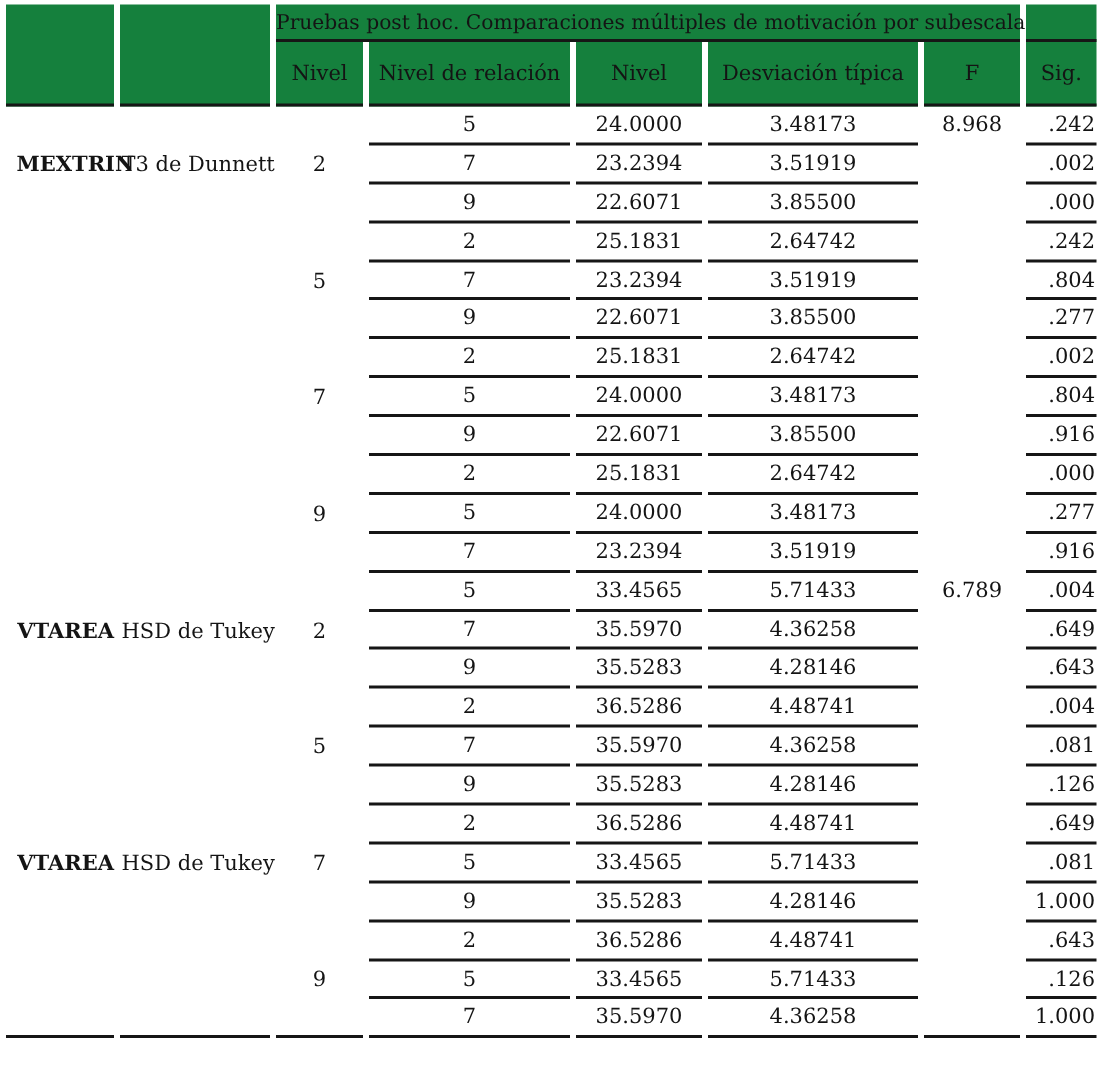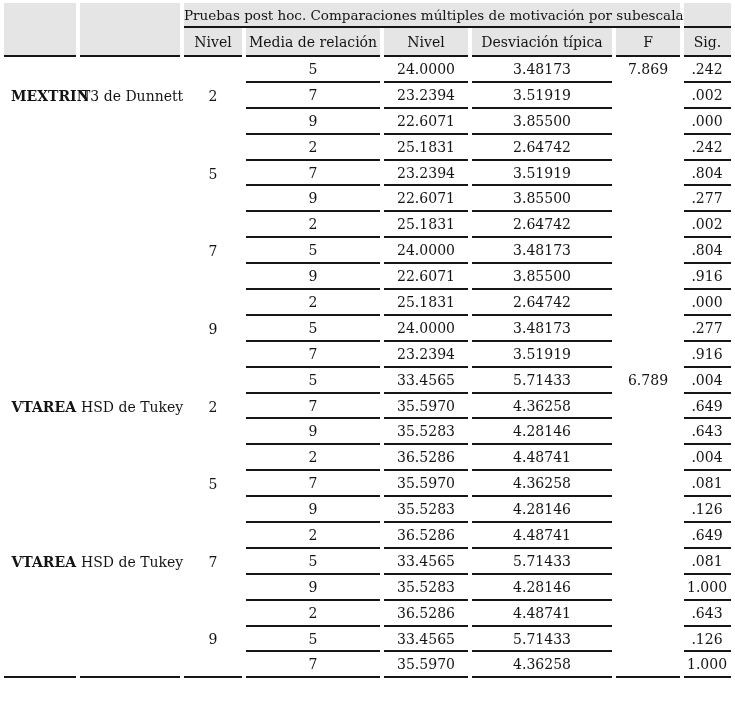--- a/index.html
+++ b/index.html
@@ -20,27 +20,27 @@
   }
   td {
     box-sizing: border-box;
     font-size: 14px;
     padding: 0;
     vertical-align: middle;
     white-space: nowrap;
     overflow: visible;
   }
   tr.h1 td { height: 25px; }
-  tr.h2 td { height: 29px; }
+  tr.h2 td { height: 43px; }
   tr.dr td { height: 25.9px; }
-  .shade { background: #e5e5e5; }
+  .shade { background: #15803d; }
   .u  { border-bottom: 2px solid #161616; }
   .title { text-align: center; font-size: 13.5px; }
   .c { text-align: center; }
-  .sig { text-align: center; padding-right: 1px; margin-left: 36px; }
+  .sig { text-align: right; padding-right: 1px; margin-left: 36px; }
   .scale { text-align: right; padding-left: 7px; font-weight: bold; }
   .test  { text-align: left; padding-left: 1px; }
   .ftop { vertical-align: top; line-height: 25.9px; }
 </style>
 </head>
 <body>
 
 <table class="posthoc">
   <colgroup>
     <col style="width:72px">
@@ -55,35 +55,35 @@
 
   <tbody>
       <tr class="h1">
     <td class="shade u" rowspan="2"></td>
     <td class="shade u" rowspan="2"></td>
     <td class="shade u title" colspan="5">Pruebas post hoc. Comparaciones múltiples de motivación por subescala</td>
     <td class="shade u"></td>
   </tr>
   <tr class="h2">
     <td class="shade u c">Nivel</td>
-    <td class="shade u c">Media de relación</td>
+    <td class="shade u c">Nivel de relación</td>
     <td class="shade u c">Nivel</td>
     <td class="shade u c">Desviación típica</td>
     <td class="shade u c">F</td>
     <td class="shade u c">Sig.</td>
   </tr>
 
   <tr class="dr">
     <td class="scale" rowspan="3">MEXTRIN</td>
     <td class="test" rowspan="3">T3 de Dunnett</td>
     <td class="c" rowspan="3">2</td>
     <td class="c u">5</td>
     <td class="c u">24.0000</td>
     <td class="c u">3.48173</td>
-    <td class="c ftop" rowspan="12">7.869</td>
+    <td class="c ftop" rowspan="12">8.968</td>
     <td class="sig u">.242</td>
   </tr>
   <tr class="dr">
     <td class="c u">7</td>
     <td class="c u">23.2394</td>
     <td class="c u">3.51919</td>
     <td class="sig u">.002</td>
   </tr>
   <tr class="dr">
     <td class="c u">9</td>

